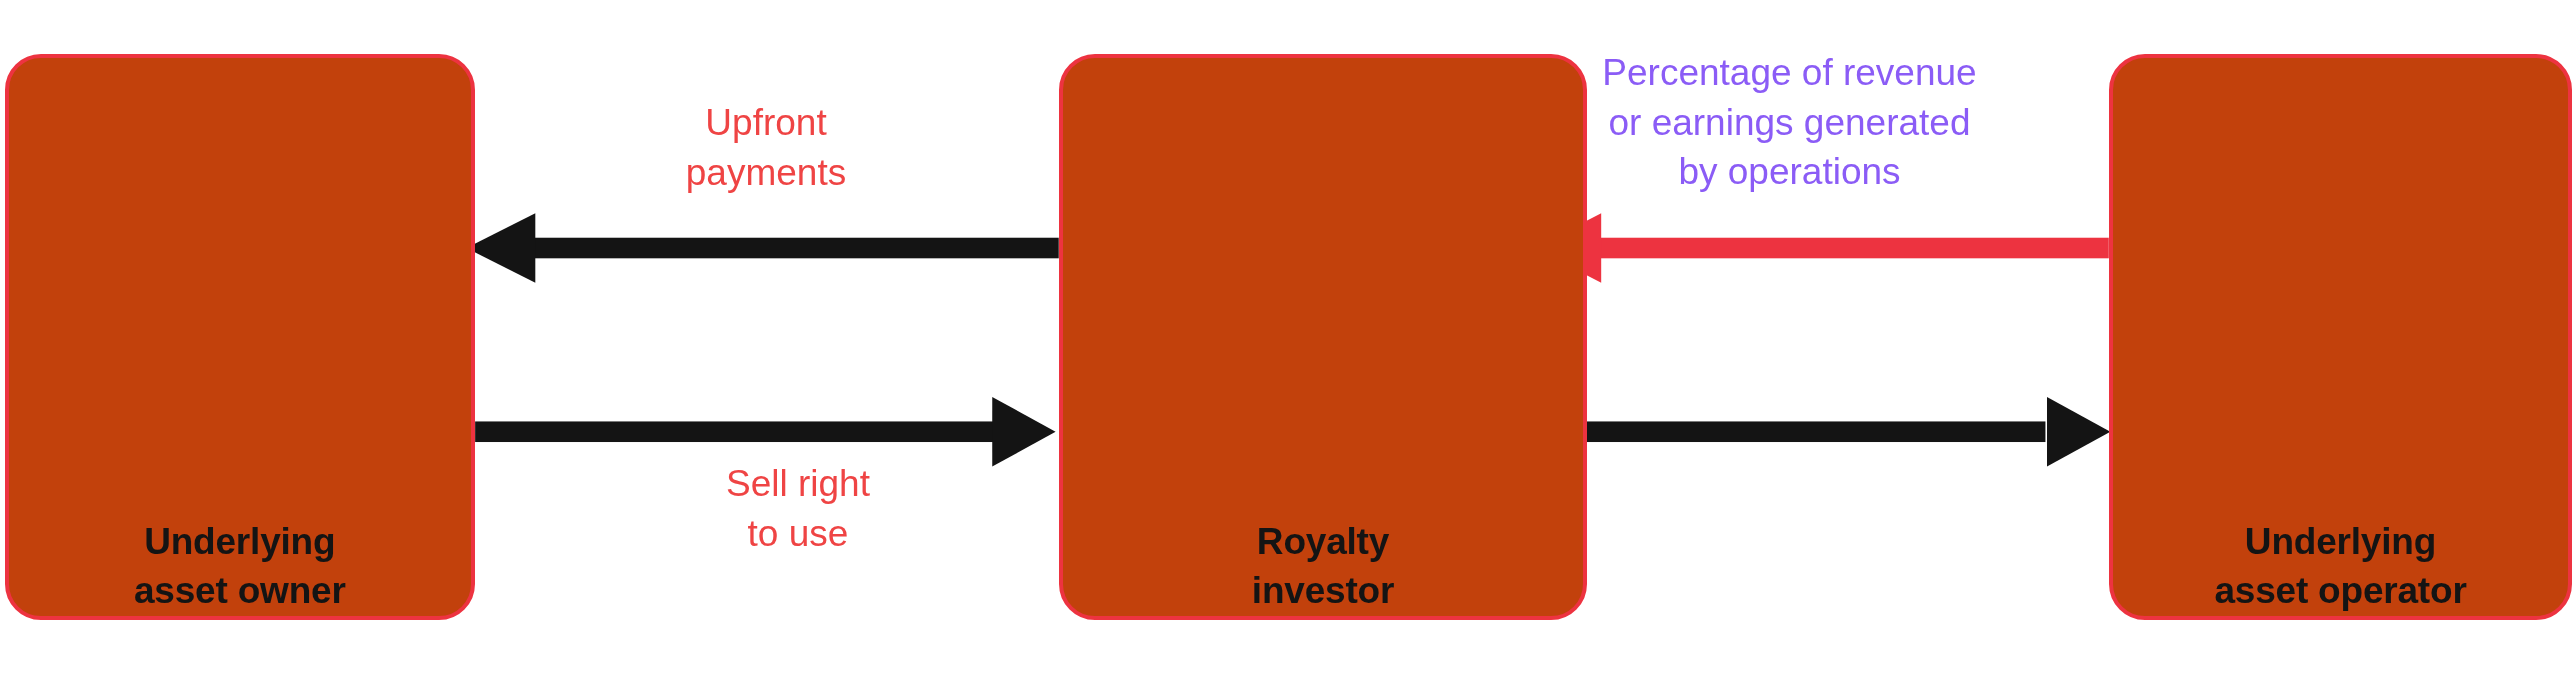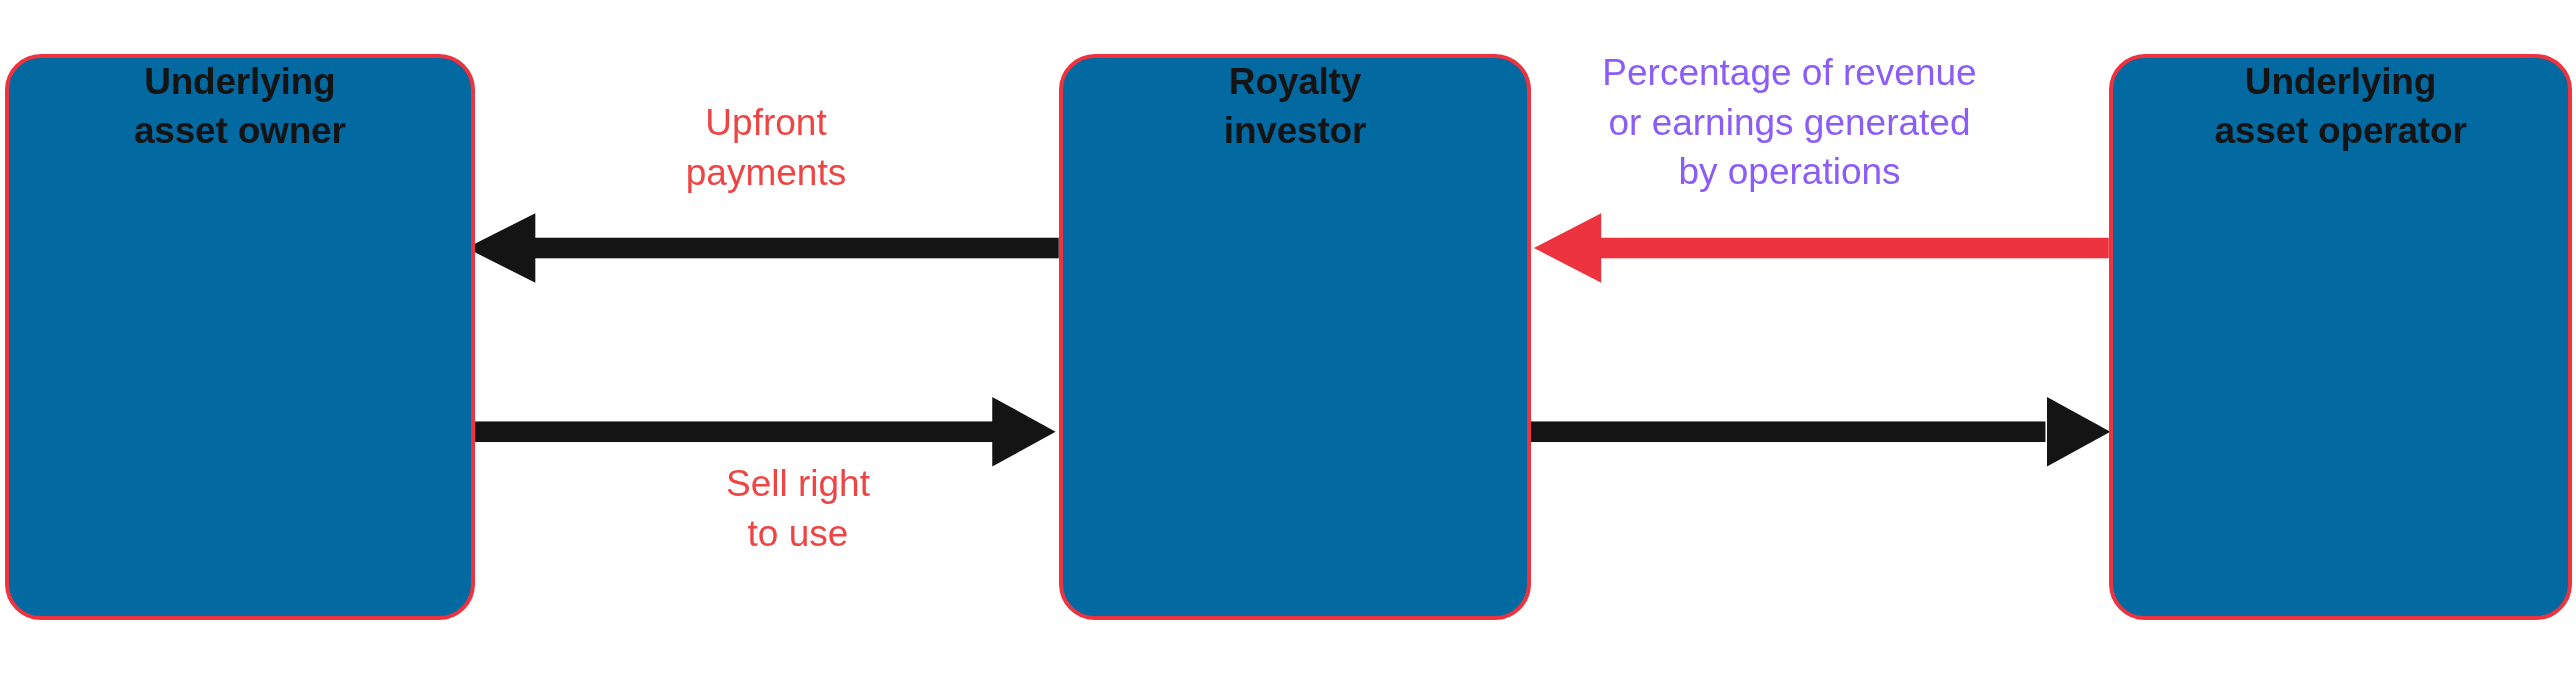--- a/index.html
+++ b/index.html
@@ -24,23 +24,23 @@
     top: 0;
     width: 2576px;
     height: 675px;
     display: block;
   }
   .node-box {
     position: absolute;
     box-sizing: border-box;
     border: 4px solid #ED3340;
     border-radius: 36px;
-    background: #0369a1;
+    background: #c2410c;
     display: flex;
-    align-items: flex-start;
+    align-items: flex-end;
     justify-content: center;
     text-align: center;
   }
   .node-label {
     font-family: "Liberation Sans", sans-serif;
     font-weight: bold;
     font-size: 37px;
     line-height: 1.32;
     color: #141414;
     letter-spacing: -0.2px;
@@ -54,21 +54,21 @@
     line-height: 1.34;
     color: #ef4444;
     text-align: center;
     white-space: pre-line;
   }
   .edge-label.accent {
     color: #8b5cf6;
   }
   
   #node-owner    { left: 4.8px;    top: 54px; width: 470px; height: 566px; }
-  #node-investor { left: 1059px; top: 54px; width: 472px; height: 566px; }
+  #node-investor { left: 1059px; top: 54px; width: 528px; height: 566px; }
   #node-operator { left: 2109px; top: 54px; width: 463px; height: 566px; }
   
   #label-upfront-payments { left: 556px;  top: 98px; width: 420px; }
   #label-sell-right       { left: 588px;  top: 459px; width: 420px; }
   #label-revenue-share    { left: 1552px; top: 48px;  width: 475px; }
   #label-right-to-operate { left: 1548px; top: 459px; width: 491px; }
 </style>
 </head>
 <body>
 

